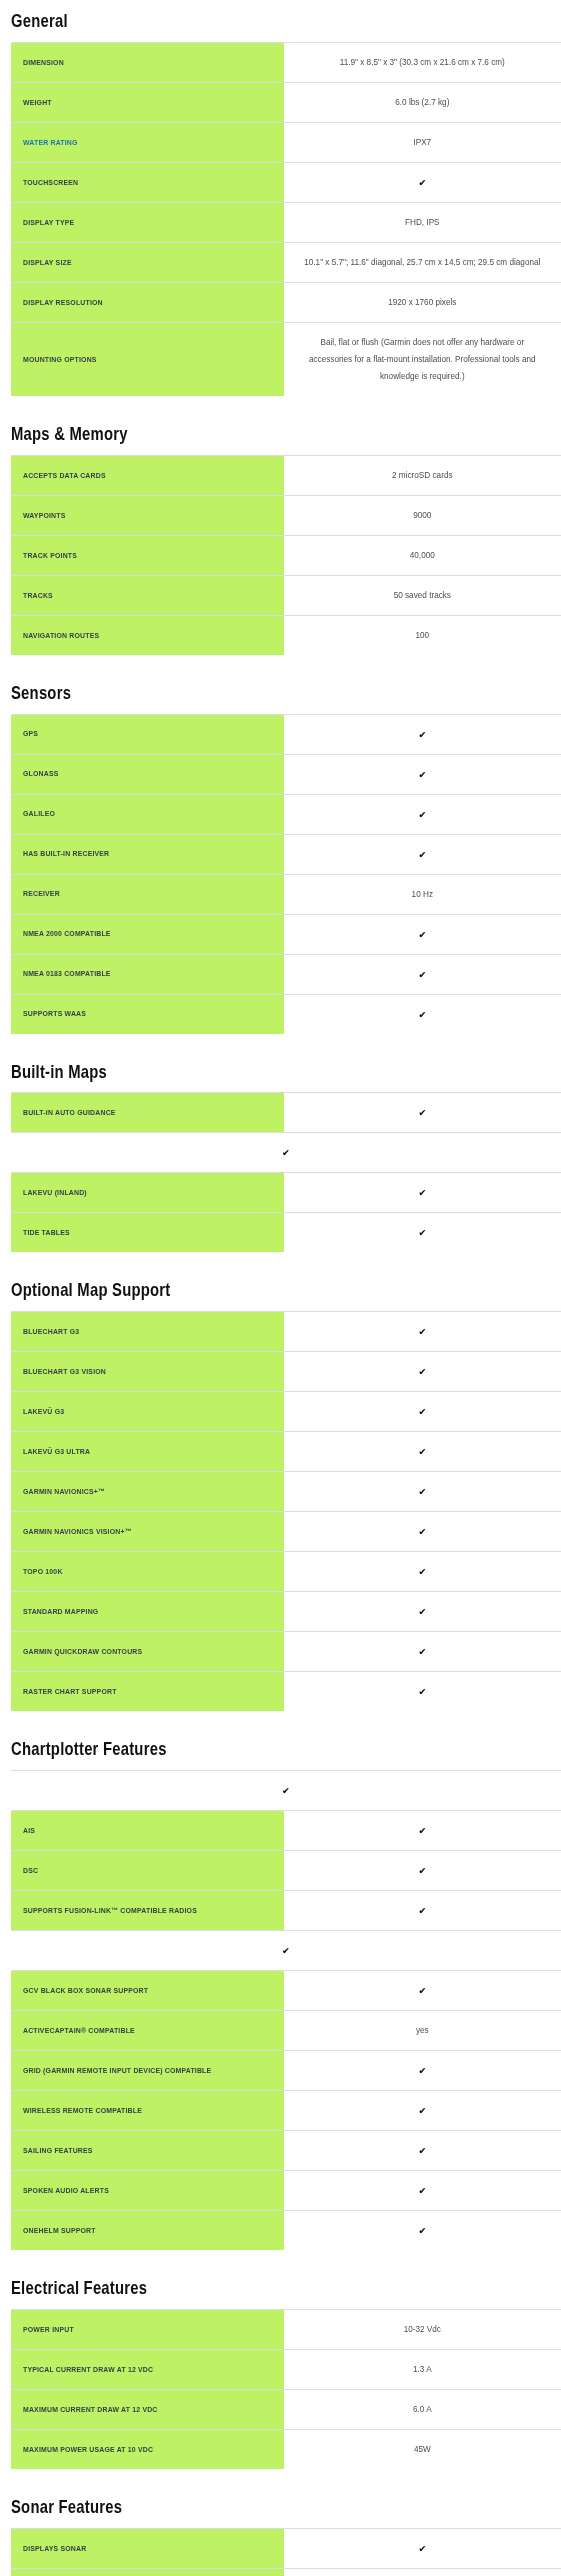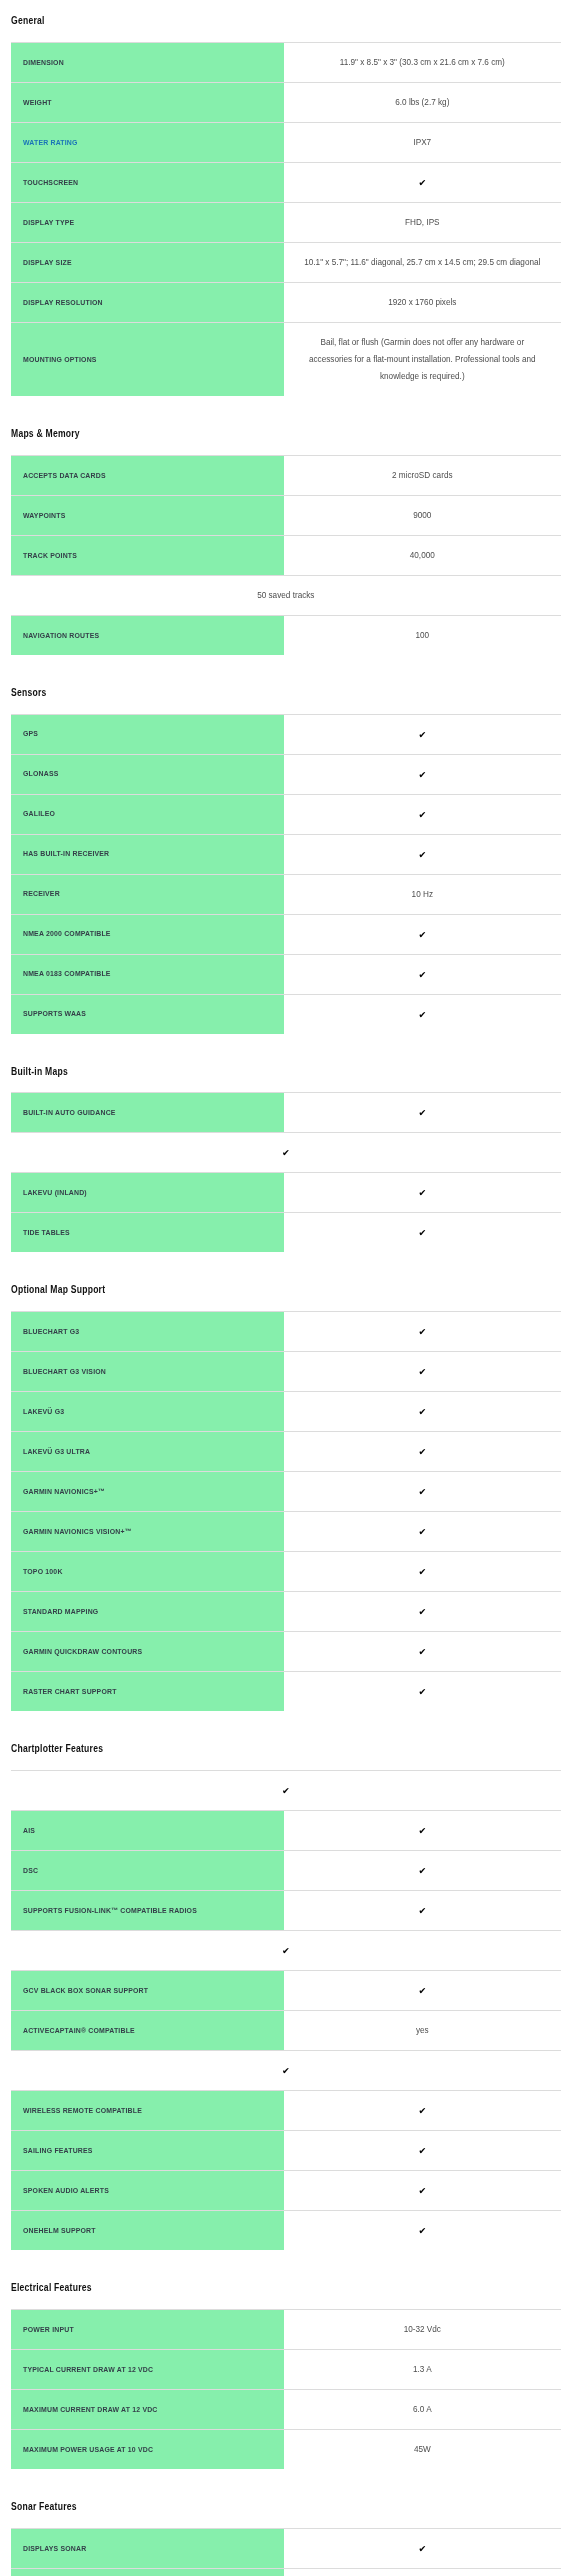--- a/index.html
+++ b/index.html
@@ -8,21 +8,21 @@
     font-family:"Liberation Sans",sans-serif;
     -webkit-font-smoothing:antialiased;
   }
   main{
     padding:11.3px 0 8.2px 10.8px;
   }
   .section{display:block;}
   .section-title{
     margin:28px 0 11.3px 0;
     line-height:19.6px;
-    font-size:11px;
+    font-size:19px;
     font-weight:700;
     color:#111111;
     white-space:nowrap;
   }
   .section:first-child .section-title{margin-top:0;}
   .section-title .t{
     display:inline-block;
     transform:scaleX(.78);
     transform-origin:0 50%;
     letter-spacing:0.3px;
@@ -30,21 +30,21 @@
   .spec-table{width:550px;}
   .spec-row{
     display:flex;
     border-top:0.5px solid #dcdcdc;
     min-height:40px;
     box-sizing:border-box;
   }
   .label-cell{
     flex:0 0 273px;
     max-width:273px;
-    background:#86efac;
+    background:#bef264;
     display:flex;
     align-items:center;
     padding:7.2px 9.3px 7.2px 12.4px;
     box-sizing:border-box;
   }
   .label-text{
     font-size:7.7px;
     font-weight:700;
     color:#333e48;
     letter-spacing:0.2px;
@@ -171,20 +171,23 @@
         </div>
         <div class="spec-row">
           <div class="label-cell">
             <span class="label-text">TRACK POINTS</span>
           </div>
           <div class="value-cell">
             <span class="value-text">40,000</span>
           </div>
         </div>
         <div class="spec-row">
+          <div class="label-cell">
+            <span class="label-text">TRACKS</span>
+          </div>
           <div class="value-cell">
             <span class="value-text">50 saved tracks</span>
           </div>
         </div>
         <div class="spec-row">
           <div class="label-cell">
             <span class="label-text">NAVIGATION ROUTES</span>
           </div>
           <div class="value-cell">
             <span class="value-text">100</span>
@@ -427,20 +430,23 @@
         </div>
         <div class="spec-row">
           <div class="label-cell">
             <span class="label-text">ACTIVECAPTAIN® COMPATIBLE</span>
           </div>
           <div class="value-cell">
             <span class="value-text">yes</span>
           </div>
         </div>
         <div class="spec-row">
+          <div class="label-cell">
+            <span class="label-text">GRID (GARMIN REMOTE INPUT DEVICE) COMPATIBLE</span>
+          </div>
           <div class="value-cell">
             <span class="check">✔</span>
           </div>
         </div>
         <div class="spec-row">
           <div class="label-cell">
             <span class="label-text">WIRELESS REMOTE COMPATIBLE</span>
           </div>
           <div class="value-cell">
             <span class="check">✔</span>

